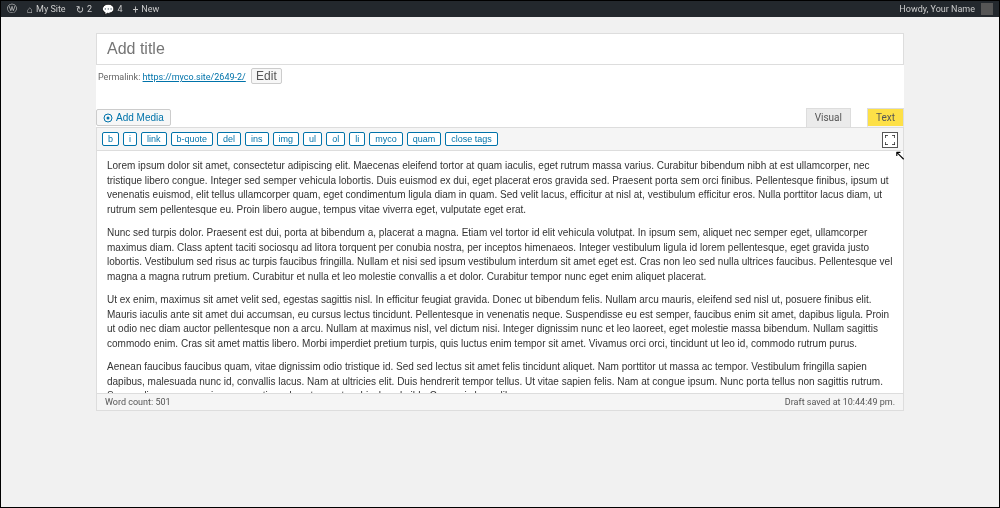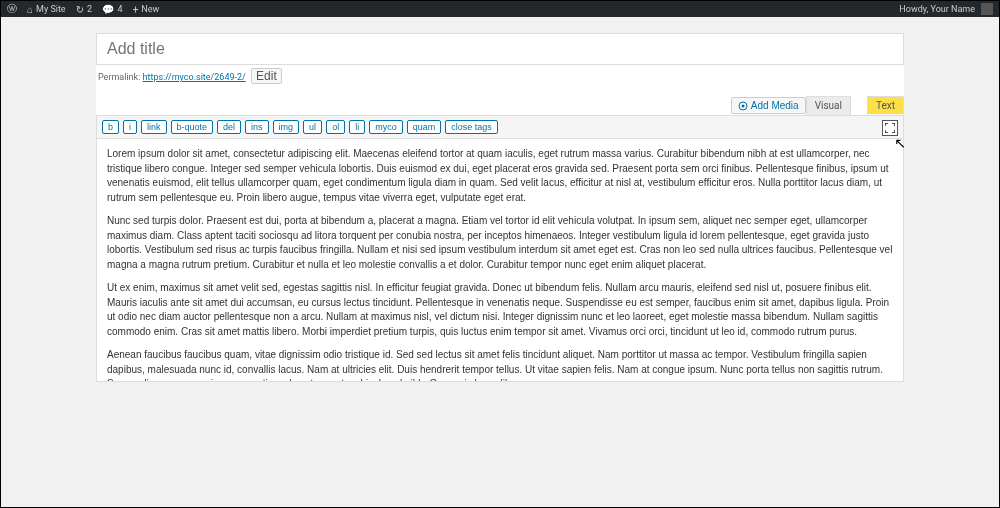--- a/index.html
+++ b/index.html
@@ -41,21 +41,21 @@
       color: #72777c;
       font-weight: 300;
     }
     .permalink {
       padding: 3px 2px 6px 2px;
       font-size: 9px;
       color: #666;
     }
     .permalink a { color: #0073aa; text-decoration: underline; }
     .edit-slug { border: 1px solid #ccc; background: #f7f7f7; padding: 0px 4px; font-size: 12px; border-radius: 2px; margin-left: 3px; color: #555; }
-    .media-row { display: flex; align-items: center; justify-content: flex-end; margin-top: 6px; }
+    .media-row { display: flex; align-items: center; justify-content: space-between; margin-top: 18px; }
     .add-media {
       border: 1px solid #ccc;
       background: #f7f7f7;
       padding: 2px 6px;
       font-size: 10px;
       color: #0073aa;
       display: inline-flex;
       align-items: center;
       gap: 3px;
       border-radius: 2px;
@@ -208,14 +208,18 @@
     </div>
 
     <div class="editor-content">
       <p>Lorem ipsum dolor sit amet, consectetur adipiscing elit. Maecenas eleifend tortor at quam iaculis, eget rutrum massa varius. Curabitur bibendum nibh at est ullamcorper, nec tristique libero congue. Integer sed semper vehicula lobortis. Duis euismod ex dui, eget placerat eros gravida sed. Praesent porta sem orci finibus. Pellentesque finibus, ipsum ut venenatis euismod, elit tellus ullamcorper quam, eget condimentum ligula diam in quam. Sed velit lacus, efficitur at nisl at, vestibulum efficitur eros. Nulla porttitor lacus diam, ut rutrum sem pellentesque eu. Proin libero augue, tempus vitae viverra eget, vulputate eget erat.</p>
       <p>Nunc sed turpis dolor. Praesent est dui, porta at bibendum a, placerat a magna. Etiam vel tortor id elit vehicula volutpat. In ipsum sem, aliquet nec semper eget, ullamcorper maximus diam. Class aptent taciti sociosqu ad litora torquent per conubia nostra, per inceptos himenaeos. Integer vestibulum ligula id lorem pellentesque, eget gravida justo lobortis. Vestibulum sed risus ac turpis faucibus fringilla. Nullam et nisi sed ipsum vestibulum interdum sit amet eget est. Cras non leo sed nulla ultrices faucibus. Pellentesque vel magna a magna rutrum pretium. Curabitur et nulla et leo molestie convallis a et dolor. Curabitur tempor nunc eget enim aliquet placerat.</p>
       <p>Ut ex enim, maximus sit amet velit sed, egestas sagittis nisl. In efficitur feugiat gravida. Donec ut bibendum felis. Nullam arcu mauris, eleifend sed nisl ut, posuere finibus elit. Mauris iaculis ante sit amet dui accumsan, eu cursus lectus tincidunt. Pellentesque in venenatis neque. Suspendisse eu est semper, faucibus enim sit amet, dapibus ligula. Proin ut odio nec diam auctor pellentesque non a arcu. Nullam at maximus nisl, vel dictum nisi. Integer dignissim nunc et leo laoreet, eget molestie massa bibendum. Nullam sagittis commodo enim. Cras sit amet mattis libero. Morbi imperdiet pretium turpis, quis luctus enim tempor sit amet. Vivamus orci orci, tincidunt ut leo id, commodo rutrum purus.</p>
       <p>Aenean faucibus faucibus quam, vitae dignissim odio tristique id. Sed sed lectus sit amet felis tincidunt aliquet. Nam porttitor ut massa ac tempor. Vestibulum fringilla sapien dapibus, malesuada nunc id, convallis lacus. Nam at ultricies elit. Duis hendrerit tempor tellus. Ut vitae sapien felis. Nam at congue ipsum. Nunc porta tellus non sagittis rutrum. Suspendisse quam sapien, venenatis sed auctor eget, vehicula vel nibh. Cras quis lacus libero.</p>
 
     </div>
 
+    <div class="status-bar">
+      <span><span>Word count:</span> <span>501</span></span>
+      <span>Draft saved at 10:44:49 pm.</span>
+    </div>
   </div>
 </div>
 
 </body></html>

